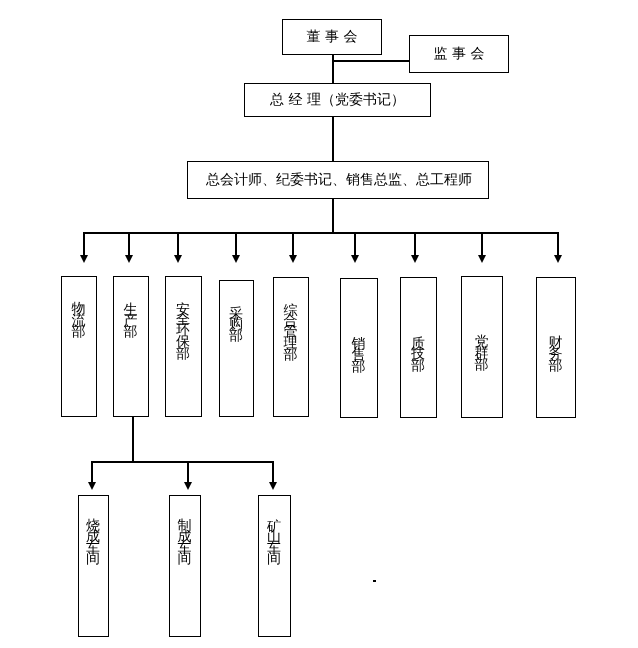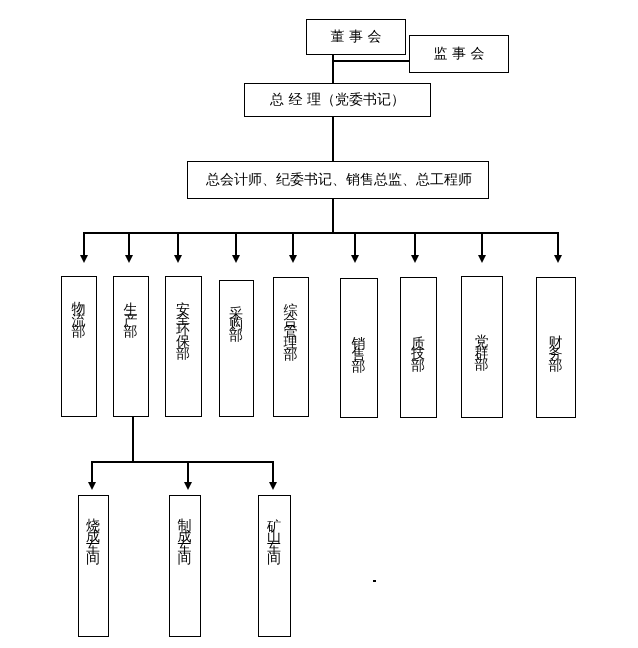--- a/index.html
+++ b/index.html
@@ -78,21 +78,21 @@
     width: 3px;
     height: 2px;
     background: #000;
   }
 </style>
 </head>
 <body>
 
 <div class="canvas">
 
-  <div class="hbox" style="left:282px; top:19px; width:100px; height:36px;margin-left:24px;">董 事 会</div>
+  <div class="hbox" style="left:282px; top:19px; width:100px; height:36px;">董 事 会</div>
 
   <div class="hbox" style="left:244px; top:83px; width:187px; height:34px;">总 经 理（党委书记）</div>
 
   <div class="hbox" style="left:409px; top:35px; width:100px; height:38px;">监 事 会</div>
 
   <div class="hbox left-align" style="left:187px; top:161px; width:302px; height:38px;">总会计师、纪委书记、销售总监、总工程师</div>
 
   <div class="vline" style="left:332px; top:55px; height:28px;"></div>
   <div class="hline" style="left:332px; top:60px; width:77px;"></div>
   <div class="vline" style="left:332px; top:117px; height:44px;"></div>

